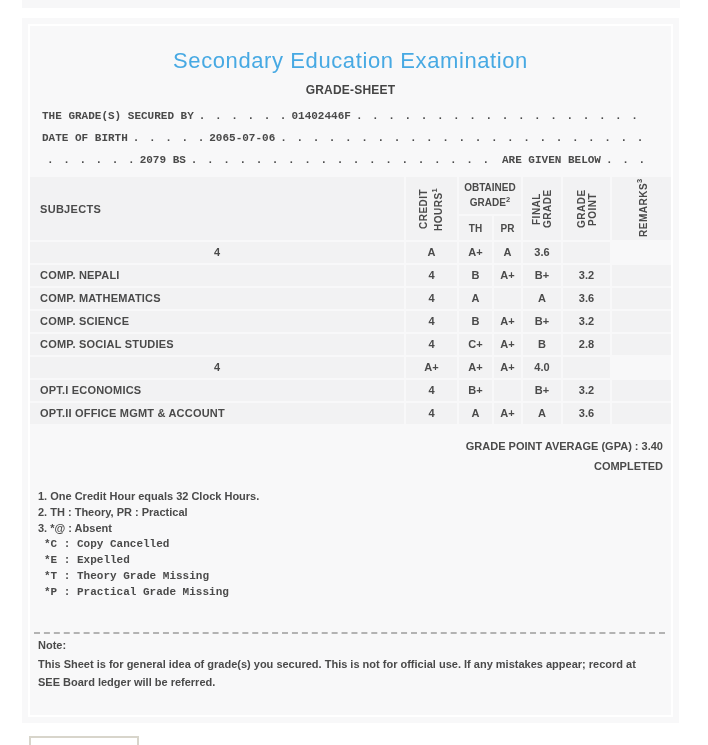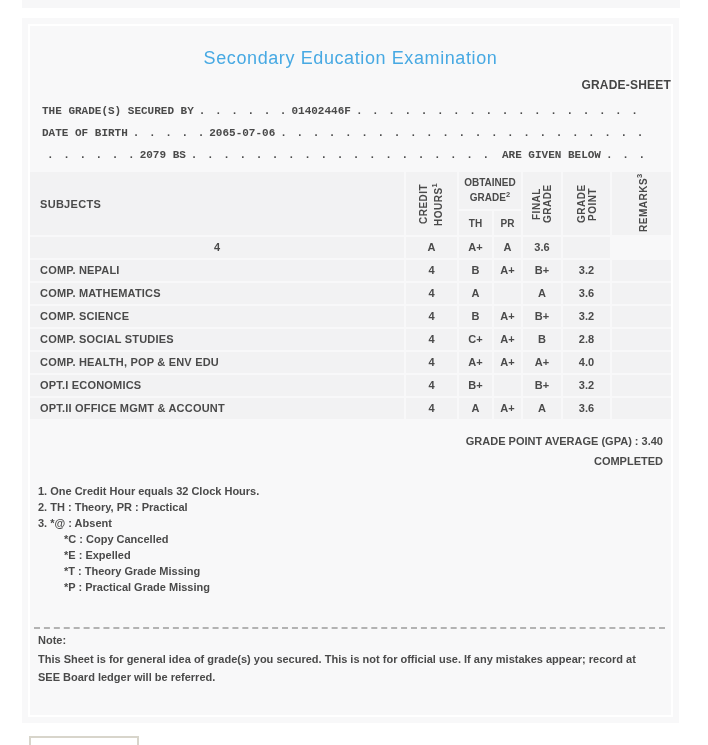--- a/index.html
+++ b/index.html
@@ -6,22 +6,22 @@
   html, body { margin: 0; padding: 0; }
   body {
     width: 708px; height: 745px; position: relative; overflow: hidden;
     background: #ffffff; color: #4a4a4a;
     font-family: "Liberation Sans", sans-serif;
   }
   .top-band { position: absolute; left: 22px; top: 0; width: 658px; height: 8px; background: #f7f7f8; }
   .card { position: absolute; left: 22px; top: 18px; width: 657px; height: 705px; background: #f8f8f9; padding: 6px; }
   .card-inner { border: 2px solid #ffffff; width: 100%; height: 100%; overflow: hidden; }
 
-  .title { margin-top: 22px; text-align: center; font-size: 18px; letter-spacing: 0.6px; color: #47a9e3; font-weight: 400; }
-  .subtitle { margin-top: 9px; text-align: right; font-size: 12px; font-weight: bold; color: #454545; letter-spacing: 0.2px; }
+  .title { margin-top: 22px; text-align: center; font-size: 22px; letter-spacing: 0.6px; color: #47a9e3; font-weight: 400; }
+  .subtitle { margin-top: 9px; text-align: center; font-size: 12px; font-weight: bold; color: #454545; letter-spacing: 0.2px; }
 
   .info { margin: 8px 26px 0 12px; font-family: Liberation Mono, monospace; }
   .info-line { display: flex; align-items: baseline; white-space: nowrap; overflow: hidden;
     font-size: 11px; font-weight: bold; line-height: 22px; color: #4a4a4a; }
   .info-line .dots1 { margin: 0 5px; word-spacing: 3px; }
   .info-line .dots2 { flex: 1; overflow: hidden; margin-left: 5px; word-spacing: 3px; }
   .info-line .suffix { margin-left: 5px; }
   .info-line .dots3 { margin-left: 5px; word-spacing: 3px; }
 
   .grades { margin: 6px 0 0 0; }
@@ -40,21 +40,21 @@
 
   .trow { margin-top: 2px; }
   .cell { background: #f2f2f3; height: 21px; line-height: 21px; font-size: 11px; font-weight: bold;
     text-align: center; overflow: hidden; white-space: nowrap; }
   .cell.subject { text-align: left; padding-left: 10px; letter-spacing: 0.2px; }
 
   .summary { margin: 16px 8px 0 0; text-align: right; font-size: 11px; font-weight: bold; color: #4a4a4a; }
   .summary .status { margin-top: 8px; }
 
   .notes { margin: 16px 0 0 8px; font-size: 11px; font-weight: bold; line-height: 16px; color: #4a4a4a; }
-  .notes .sub { margin-left: 26px; }
+  .notes .sub { margin-left: 6px; font-family: Liberation Mono, monospace; }
 
   .dashed { margin: 32px 6px 0 4px; border-top: 2px dashed #b3b3b3; height: 0; }
   .note-label { margin: 5px 0 0 8px; font-size: 11px; font-weight: bold; }
   .note-text { margin: 4px 16px 0 8px; font-size: 11px; font-weight: bold; line-height: 18px; }
 
   .bottom-box { position: absolute; left: 29px; top: 736px; width: 110px; height: 14px;
     background: #ffffff; border: 2px solid #d8d5cb; border-bottom: none; }
 </style>
 </head>
 <body>
@@ -151,21 +151,20 @@
       <div class="trow">
         <div class="cell subject">COMP. SOCIAL STUDIES</div>
         <div class="cell">4</div>
         <div class="cell">C+</div>
         <div class="cell">A+</div>
         <div class="cell">B</div>
         <div class="cell">2.8</div>
         <div class="cell"></div>
       </div>
       <div class="trow">
-        <div class="cell subject">COMP. HEALTH, POP &amp; ENV EDU</div>
         <div class="cell">4</div>
         <div class="cell">A+</div>
         <div class="cell">A+</div>
         <div class="cell">A+</div>
         <div class="cell">4.0</div>
         <div class="cell"></div>
       </div>
       <div class="trow">
         <div class="cell subject">OPT.I ECONOMICS</div>
         <div class="cell">4</div>

